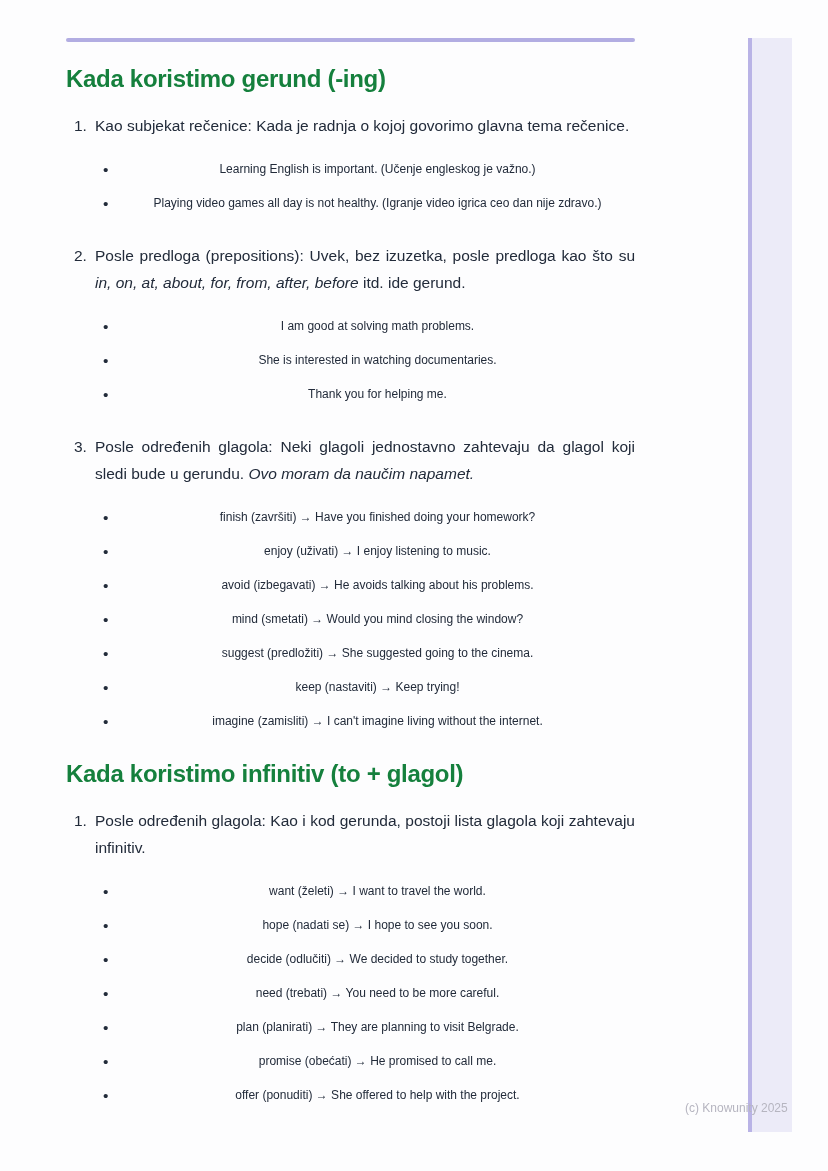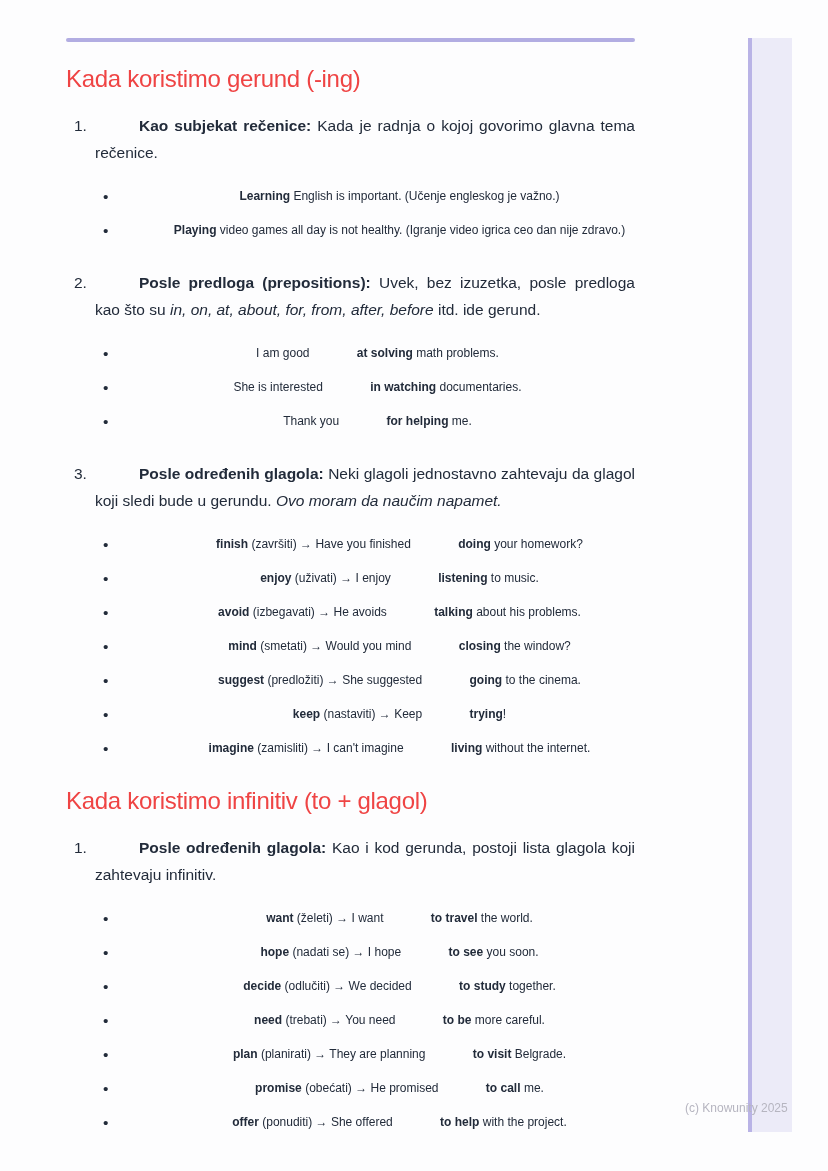--- a/index.html
+++ b/index.html
@@ -24,22 +24,22 @@
     width: 569px;
   }
   .top-rule {
     height: 4px;
     border-radius: 3px;
     background: #b2ade2;
     margin-bottom: 23px;
   }
   h1.section-title {
     font-size: 24px;
-    font-weight: 400;
-    color: #ef4444;
+    font-weight: 700;
+    color: #15803d;
     margin: 0 0 19px 0;
     letter-spacing: -0.3px;
   }
   .section { margin-bottom: 10px; }
   .num-item {
     display: flex;
     margin: 0 0 15px 0;
   }
   .num {
     flex: none;
@@ -68,21 +68,21 @@
     line-height: 27px;
     text-align: center;
   }
   ul.bullets li::before {
     content: "\2022";
     position: absolute;
     left: -17px;
     top: 0;
     font-size: 15.5px;
   }
-  .b { font-weight: 700; margin-left: 44px; }
+  .b { font-weight: 400; }
   .i { font-style: italic; }
   .side-strip {
     position: absolute;
     left: 748px;
     top: 38px;
     width: 44px;
     height: 1094px;
     background: #ecebf8;
     border-left: 4px solid #b9b3e6;
     box-sizing: border-box;

